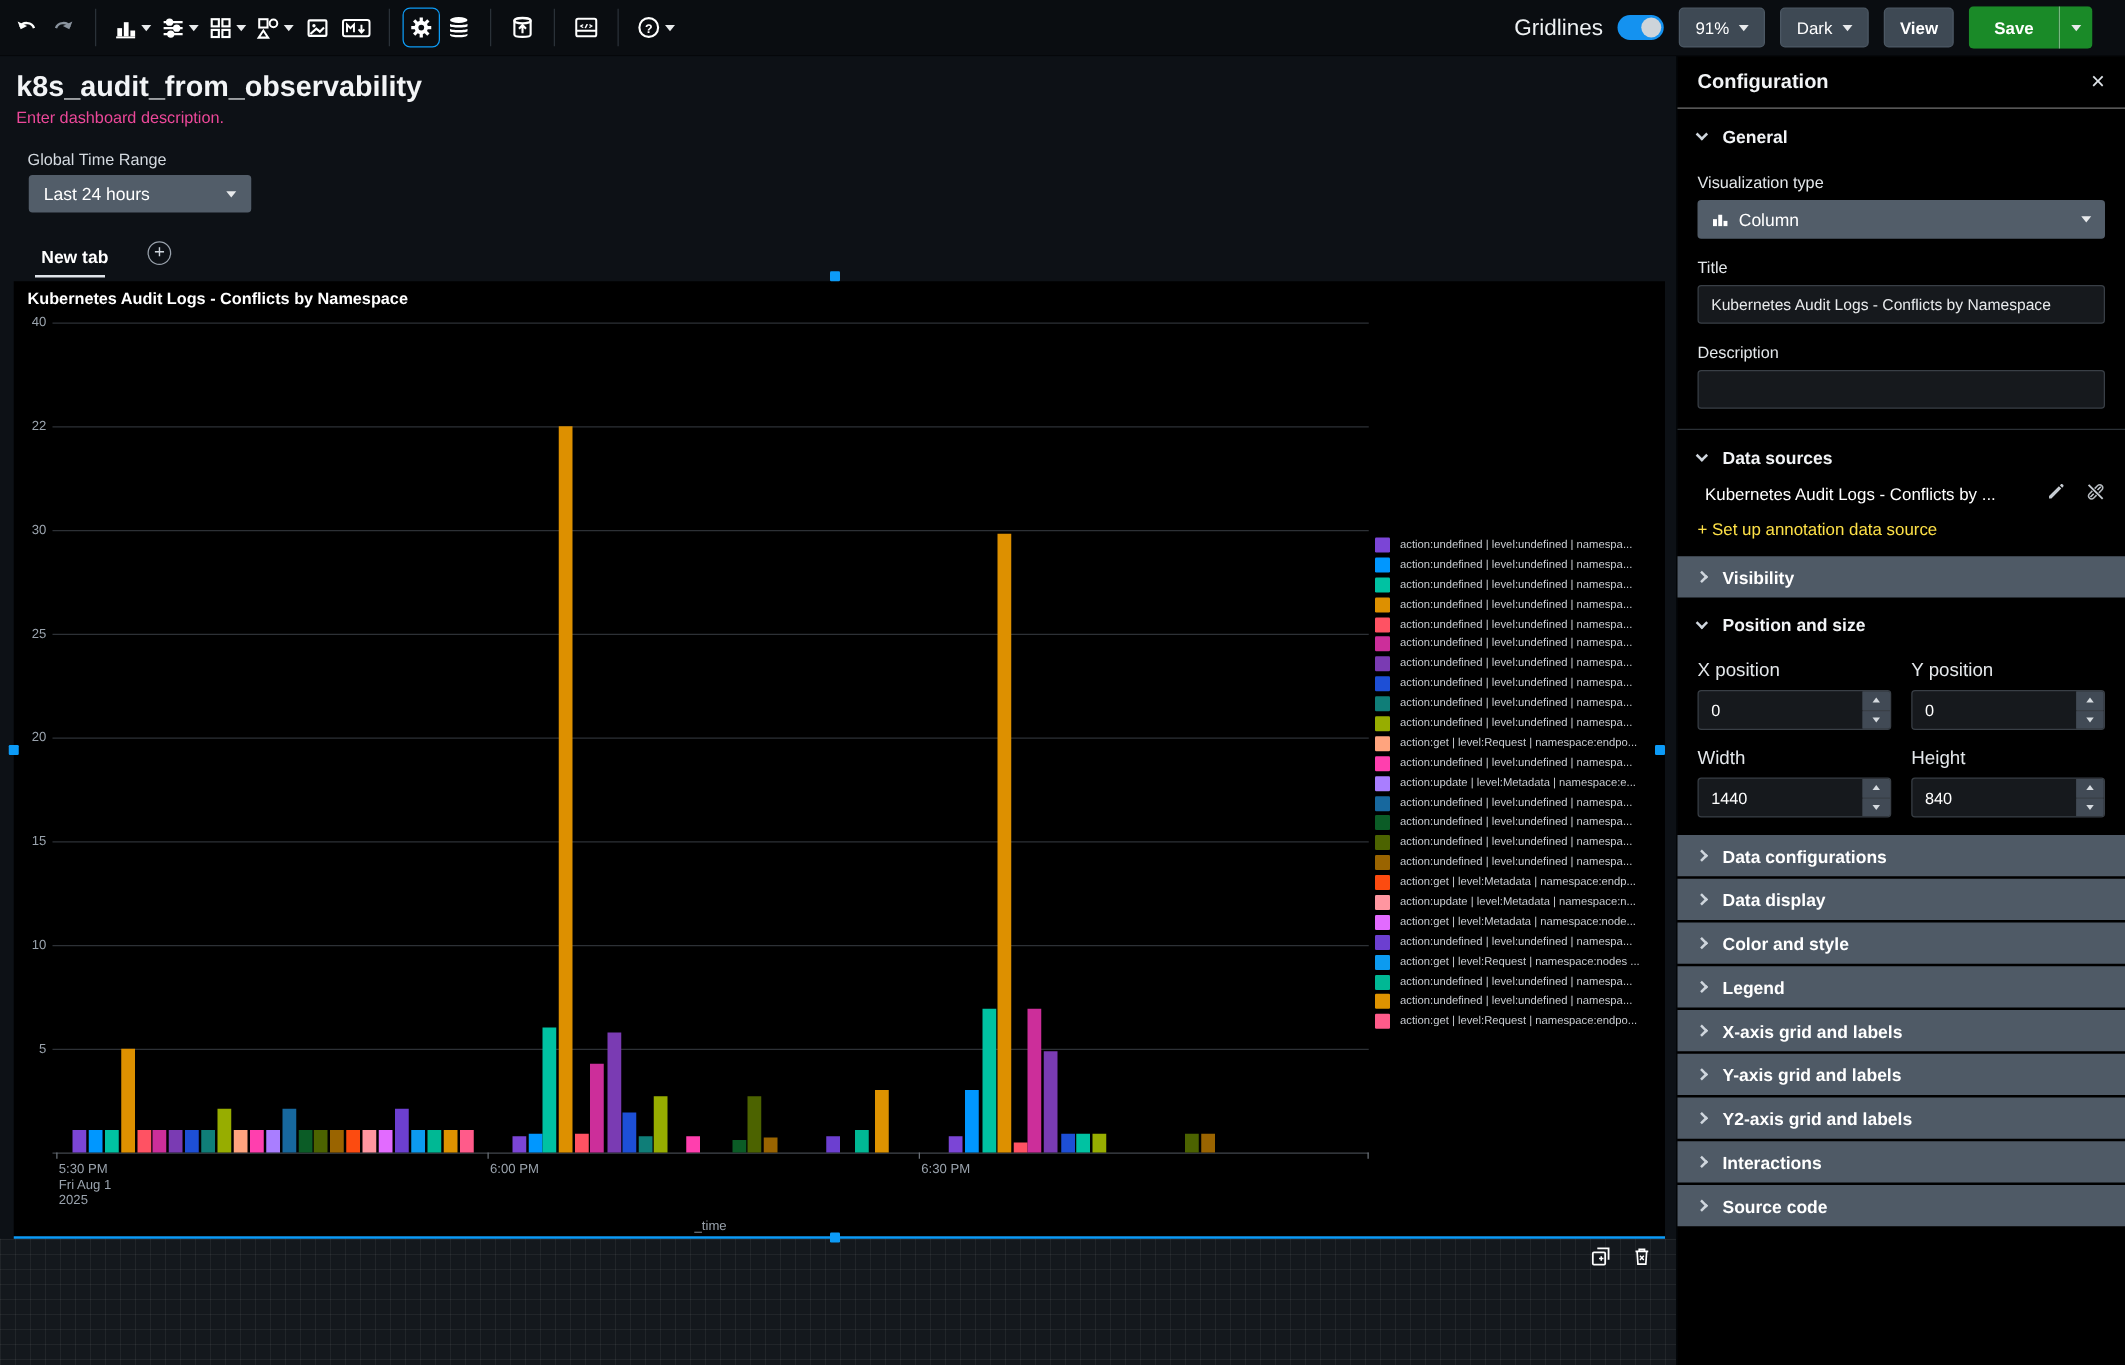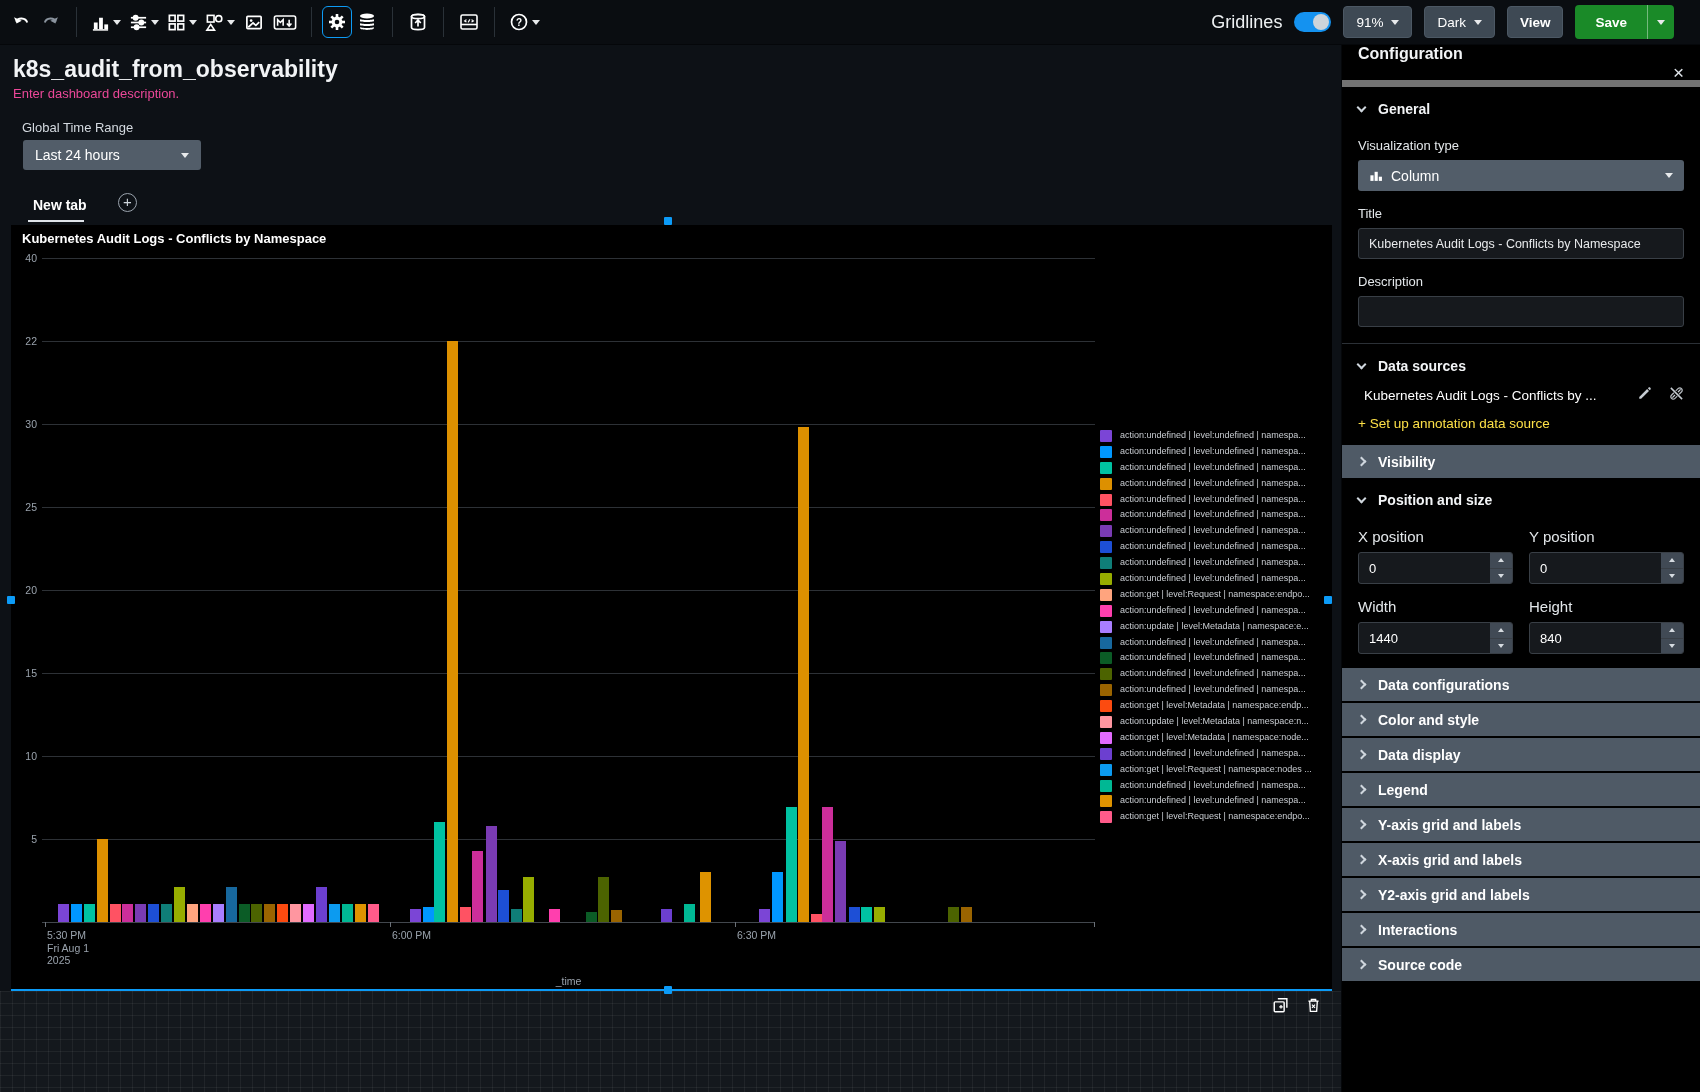--- a/index.html
+++ b/index.html
@@ -69,22 +69,22 @@
 
   
   .sel-line { position:absolute; left:11px; top:944px; width:1321px; height:2px; background:#0c9bf7; }
   .handle { position:absolute; width:8px; height:8px; background:#0c9bf7; border-radius:1px; }
   .panel-actions { position:absolute; left:1272px; top:951px; display:flex; gap:15px; }
   .panel-actions .pa-btn { cursor:pointer; }
 
   
   .config { position:absolute; top:45px; left:1341px; width:359px; height:1047px; background:#000;
     border-left:1px solid #05070a; }
-  .cfg-header { height:42px; display:flex; padding:0 16px;
-    border-bottom:7px solid #737373;flex-direction:column; }
+  .cfg-header { height:42px; display:flex; align-items:center; padding:0 16px;
+    border-bottom:1px solid #737373; }
   .cfg-title { font-size:16px; font-weight:600; color:#f2f4f6; }
   .cfg-close { margin-left:auto; font-size:19px; color:#dfe4e9; cursor:pointer; line-height:1; }
   .chev { display:inline-block; width:7px; height:7px; border-right:2px solid #cfd6dd; border-bottom:2px solid #cfd6dd; }
   .chev.down { transform:rotate(45deg); margin-top:-3px; }
   .chev.right { transform:rotate(-45deg); }
   .sec-head { display:flex; align-items:center; gap:13px; padding:14px 16px 6px 16px;
     font-size:14px; font-weight:600; color:#f2f4f6; cursor:pointer; }
   .fld-label { font-size:13px; color:#e3e7ea; margin:15px 16px 7px 16px; }
   .viz-dd { margin:0 16px; height:31px; background:#525d69; border-radius:3px; display:flex;
     align-items:center; gap:8px; padding:0 11px; font-size:14px; color:#fff; cursor:pointer; }
@@ -626,37 +626,37 @@
     </div>
     <div class="cfg-gap"></div>
 
     <div id="collapsed-bottom">
         <div class="collapsed-row">
           <span class="chev right"></span>
           <span>Data configurations</span>
         </div>
         <div class="collapsed-row">
           <span class="chev right"></span>
+          <span>Data display</span>
+        </div>
+        <div class="collapsed-row">
+          <span class="chev right"></span>
           <span>Color and style</span>
         </div>
         <div class="collapsed-row">
           <span class="chev right"></span>
-          <span>Data display</span>
-        </div>
-        <div class="collapsed-row">
-          <span class="chev right"></span>
           <span>Legend</span>
         </div>
         <div class="collapsed-row">
           <span class="chev right"></span>
+          <span>X-axis grid and labels</span>
+        </div>
+        <div class="collapsed-row">
+          <span class="chev right"></span>
           <span>Y-axis grid and labels</span>
-        </div>
-        <div class="collapsed-row">
-          <span class="chev right"></span>
-          <span>X-axis grid and labels</span>
         </div>
         <div class="collapsed-row">
           <span class="chev right"></span>
           <span>Y2-axis grid and labels</span>
         </div>
         <div class="collapsed-row">
           <span class="chev right"></span>
           <span>Interactions</span>
         </div>
         <div class="collapsed-row">

